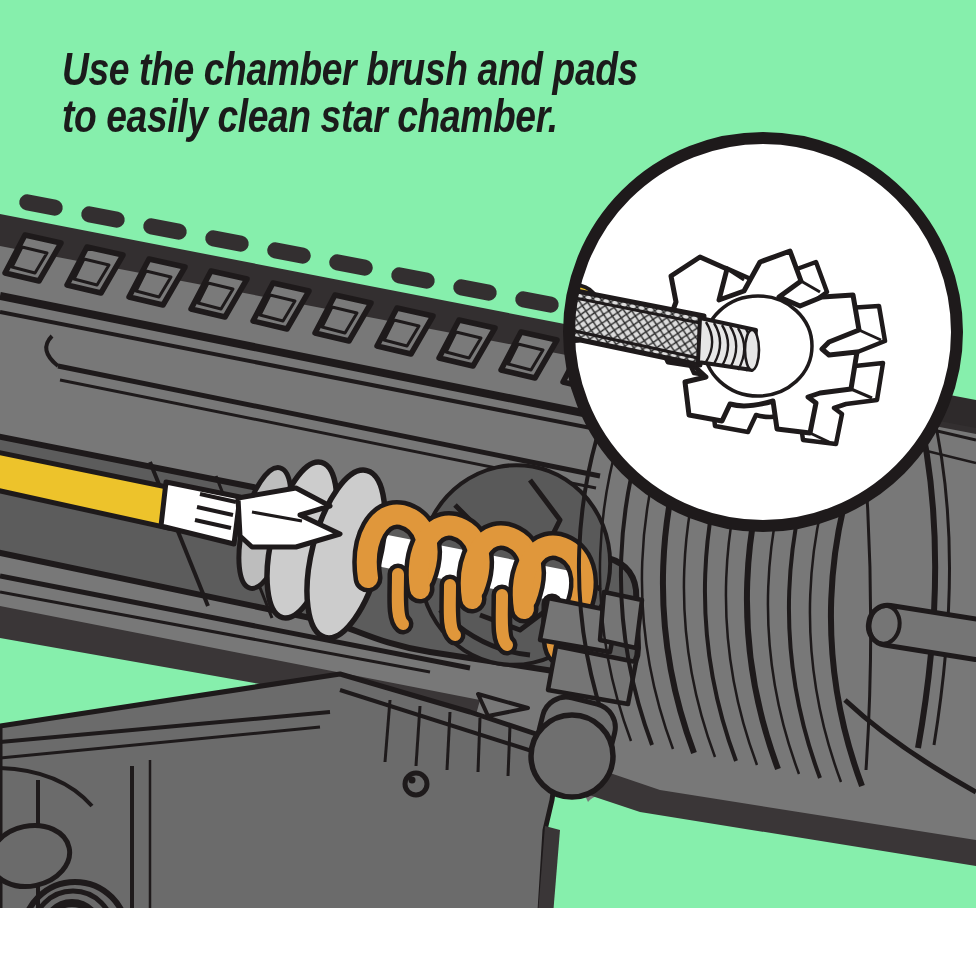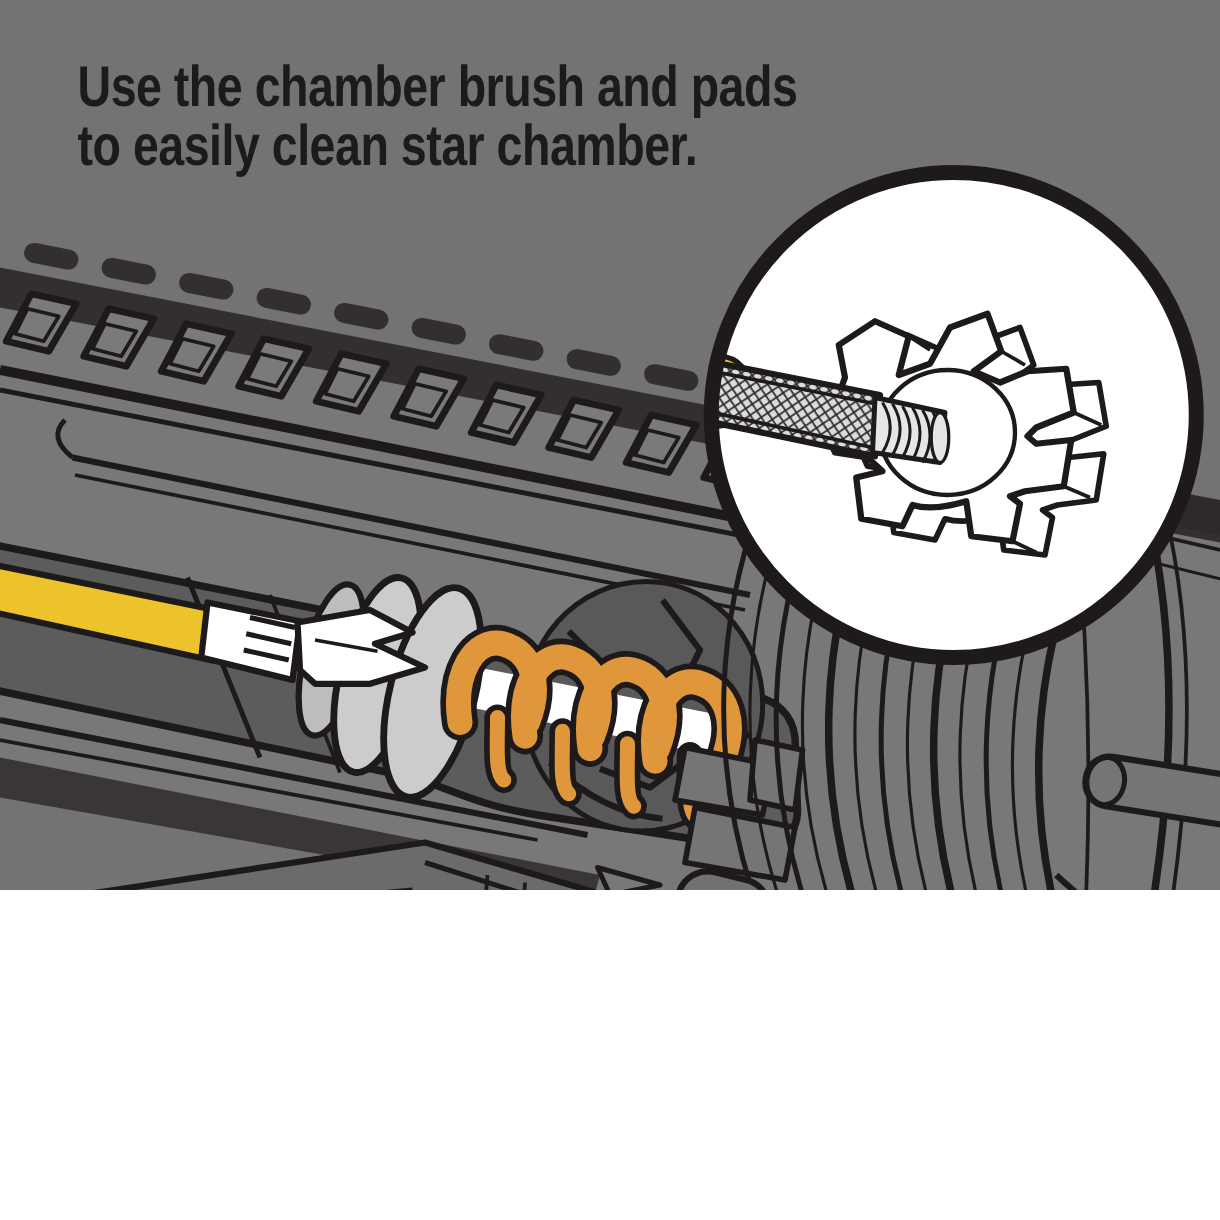--- a/index.html
+++ b/index.html
@@ -1,17 +1,17 @@
 <!DOCTYPE html>
 <html><head>
 <meta charset="utf-8">
 <style>
   html,body{margin:0;padding:0;background:#ffffff;}
-  .stage{position:relative;width:976px;height:712px;background:#737373;overflow:hidden;
-         font-family:"Liberation Sans","DejaVu Sans",sans-serif;}
+  .stage{position:relative;width:976px;height:908px;background:#86efac;overflow:hidden;
+         font-family:"Liberation Sans","DejaVu Sans",sans-serif;font-style:italic;}
   .caption{position:absolute;left:62px;top:46px;color:#1b1b1b;font-weight:bold;
            font-size:46px;line-height:1.02;letter-spacing:-0.5px;
            transform:scaleX(0.81);transform-origin:left top;white-space:nowrap;}
   svg{position:absolute;left:0;top:0;}
   .ol{stroke:#1e1a1b;}
   .noF{fill:none;}
   .w1{stroke-width:4;} .w2{stroke-width:2.5;} .w3{stroke-width:6;}
   .tube{stroke-linecap:round;fill:none;}
   .loopBK{stroke:#1e1a1b;stroke-width:29;}
   .loopOR{stroke-width:20;}

